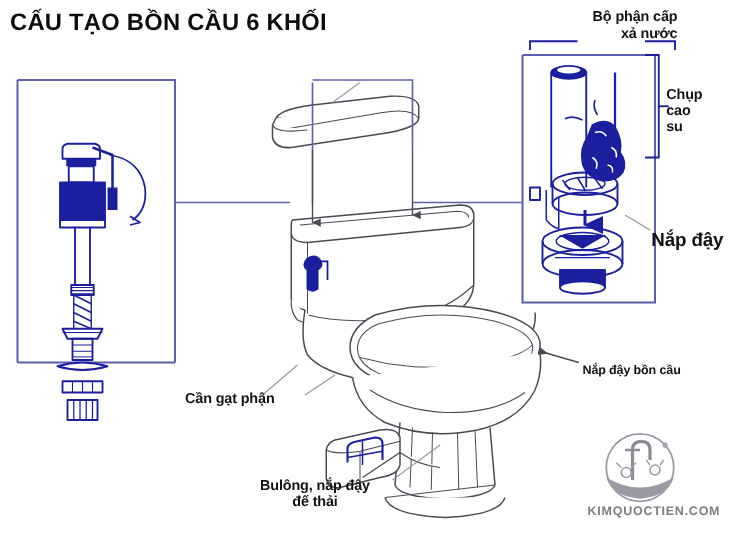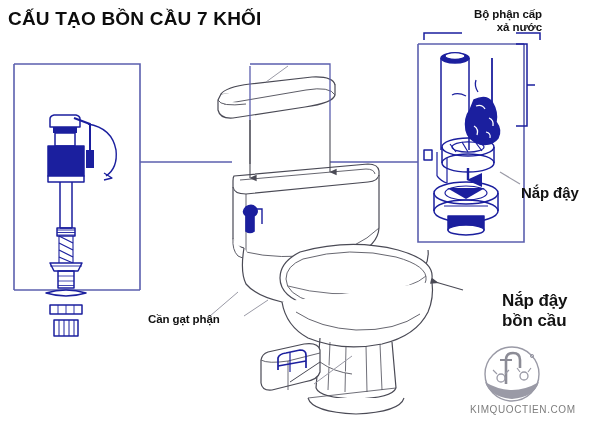--- a/index.html
+++ b/index.html
@@ -23,28 +23,28 @@
     left:8px;top:8px;
     font-size:19px;
     font-weight:bold;
     letter-spacing:0.2px;
     color:#0d0d0d;
   }
   #lbl-tank-lid{left:252px;top:24px;font-size:11.5px;}
   #lbl-flush-assembly{left:424px;top:8px;font-size:11.5px;text-align:right;width:118px;}
   #lbl-rubber-seal{left:533px;top:70px;font-size:11.5px;}
   #lbl-cap{left:521px;top:184px;font-size:15px;}
-  #lbl-seat-cover{left:466px;top:291px;font-size:17px;margin-left:36px;}
+  #lbl-seat-cover{left:466px;top:291px;font-size:10px;}
   #lbl-pressure{left:8px;top:292px;font-size:11.5px;}
   #lbl-lever{left:148px;top:313px;font-size:11.5px;}
   #lbl-bolt{left:190px;top:383px;font-size:11.5px;text-align:center;width:124px;}
   #brand{
     position:absolute;left:470px;top:404px;
     font-size:10px;letter-spacing:0.6px;
-    color:#7d7d7d;font-weight:normal;
+    color:#7d7d7d;font-weight:bold;
   }
   svg.layer{position:absolute;left:0;top:0;width:600px;height:436px;}
 </style>
 </head>
 <body>
 
 <div id="root">
 
   <svg class="layer" viewBox="0 0 600 436">
     <defs>
@@ -250,30 +250,35 @@
       <path d="M506,384 L506,360 Q506,353 513,353 Q520,353 520,360 L520,368" fill="none" stroke="#8c8c96" stroke-width="2.6"></path>
       <path d="M500,360 L512,360" stroke="#8c8c96" stroke-width="2"></path>
       <circle cx="501" cy="378" r="4" fill="none" stroke="#9a9aa6" stroke-width="1.3"></circle>
       <circle cx="524" cy="376" r="4" fill="none" stroke="#9a9aa6" stroke-width="1.3"></circle>
       <path d="M497,374 L493,370 M505,374 L509,370" stroke="#9a9aa6" stroke-width="1.1"></path>
       <path d="M520,372 L517,368 M528,372 L531,368" stroke="#9a9aa6" stroke-width="1.1"></path>
       <circle cx="532" cy="356" r="1.6" fill="none" stroke="#9a9aa6" stroke-width="1"></circle>
     </g>
   </svg>
 
-  <div class="lbl" id="title">CẤU TẠO BỒN CẦU 7 KHỐI</div>
+  <div class="lbl" id="title">CẤU TẠO BỒN CẦU 6 KHỐI</div>
 
 
   <div class="lbl" id="lbl-flush-assembly">Bộ phận cấp
 xả nước</div>
 
+  <div class="lbl" id="lbl-rubber-seal">Chụp
+cao
+su</div>
 
   <div class="lbl" id="lbl-cap">Nắp đậy</div>
 
   <div class="lbl" id="lbl-seat-cover">Nắp đậy bồn cầu</div>
 
 
   <div class="lbl" id="lbl-lever">Cần gạt phận</div>
 
+  <div class="lbl" id="lbl-bolt">Bulông, nắp đậy
+đế thải</div>
 
   <div id="brand">KIMQUOCTIEN.COM</div>
 
 </div>
 
 </body></html>

